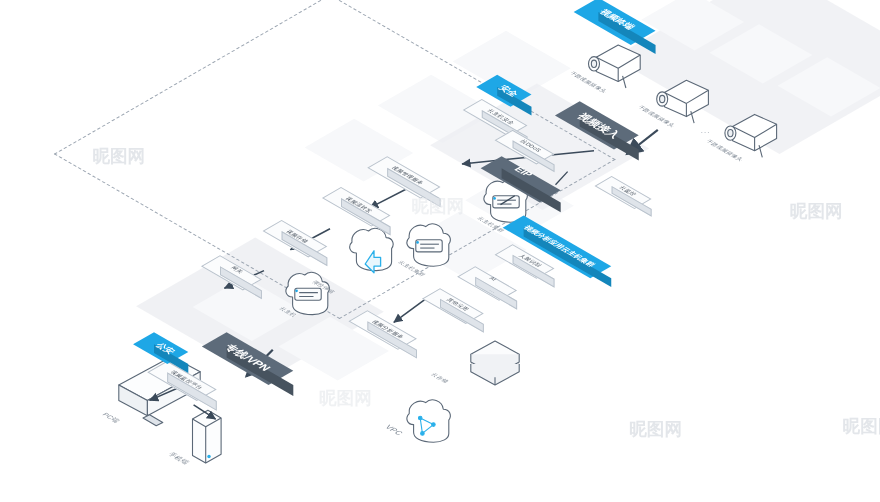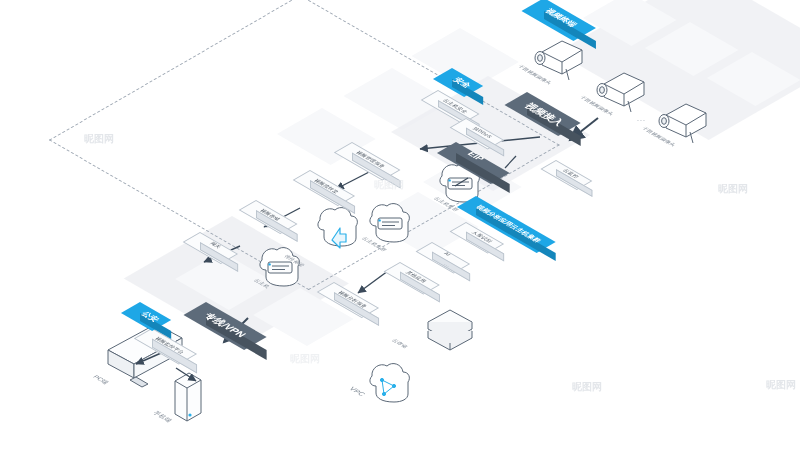--- a/index.html
+++ b/index.html
@@ -95,21 +95,21 @@
     border:1px dashed #9aa4b0;
     transform:matrix(0.866,0.5,-0.866,0.5,0,0);
     transform-origin:0 0;
     background:transparent;
   }
 
   svg.ovl{position:absolute;left:0;top:0;width:800px;height:456px;overflow:visible;}
   svg.ovl *{vector-effect:non-scaling-stroke;}
 
   .wm{
-    position:absolute;color:#e3e6ea;font-size:10px;font-weight:bold;
+    position:absolute;color:#e3e6ea;font-size:16px;font-weight:bold;
     white-space:nowrap;user-select:none;
   }
 </style>
 </head>
 <body>
 
 <div id="stage">
 
   <div class="tile soft" style="left:700px;top:-30px;width:175px;height:165px;opacity:.75;"></div>
   <div class="tile lite" style="left:628px;top:-8px;width:56px;height:52px;"></div>

